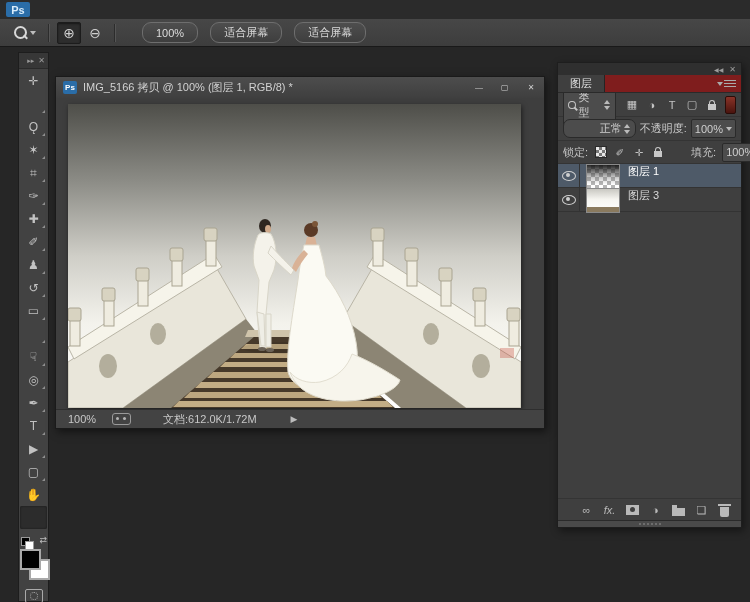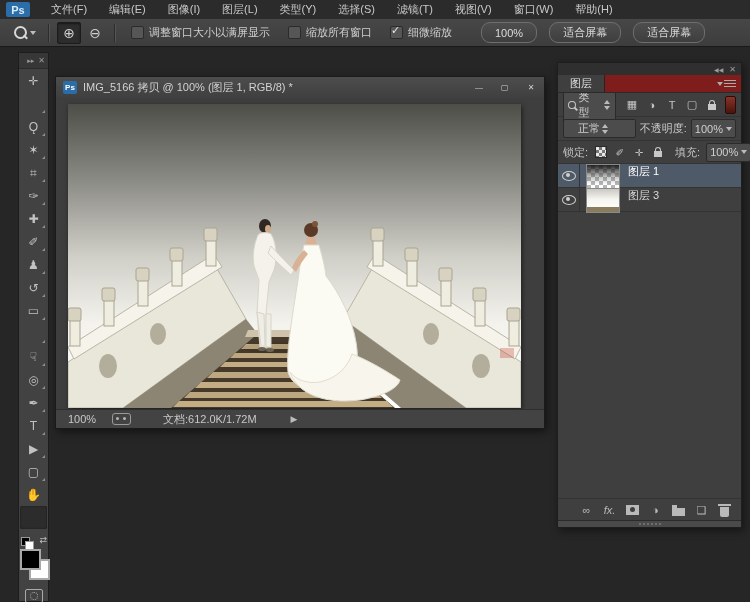--- a/index.html
+++ b/index.html
@@ -69,21 +69,21 @@
   .filter-row{height:23px;display:flex;align-items:center;padding:0 5px;border-bottom:1px solid #343434;gap:4px}
   .search-box{display:flex;align-items:center;background:#4c4c4c;border:1px solid #2a2a2a;border-radius:0;height:17px;padding:15px 4px;gap:3px}
   .search-ico{position:relative;width:6px;height:6px;border:1.5px solid #c5c5c5;border-radius:50%;display:inline-block}
   .search-ico::after{content:"";position:absolute;left:5px;top:6px;width:4px;height:1.5px;background:#c5c5c5;transform:rotate(45deg)}
   .updown{position:relative;width:7px;height:10px;margin-left:2px}
   .updown::before{content:"";position:absolute;left:0;top:0;border-left:3px solid transparent;border-right:3px solid transparent;border-bottom:4px solid #bbb}
   .updown::after{content:"";position:absolute;left:0;bottom:0;border-left:3px solid transparent;border-right:3px solid transparent;border-top:4px solid #bbb}
   .ficon{width:17px;height:17px;display:flex;align-items:center;justify-content:center;color:#c3c3c3;font-size:11px}
   .red-toggle{margin-left:auto;width:10px;height:16px;border-radius:2px;background:linear-gradient(#8a3328,#4a140e);border:1px solid #2a0c08}
   .blend-row{height:23px;display:flex;align-items:center;padding:0 5px;gap:4px;border-bottom:1px solid #343434}
-  .select{display:flex;align-items:center;justify-content:flex-start;background:#4c4c4c;border:1px solid #2a2a2a;border-radius:2px;height:17px;padding:0 14px}
+  .select{display:flex;align-items:center;justify-content:flex-end;background:#4c4c4c;border:1px solid #2a2a2a;border-radius:7px;height:17px;padding:0 4px}
   .blend-select{width:86px}
   .lbl{color:#c6c6c6;white-space:nowrap}
   .val-box{display:flex;align-items:center;background:#4c4c4c;border:1px solid #2a2a2a;border-radius:2px;height:17px;padding:0 3px;gap:3px}
   .dda{width:0;height:0;border-left:3px solid transparent;border-right:3px solid transparent;border-top:4px solid #bbb}
   .lock-row{height:22px;display:flex;align-items:center;padding:0 5px;gap:6px;border-bottom:1px solid #343434}
   .lrow-ico{width:14px;height:14px;display:flex;align-items:center;justify-content:center;color:#c3c3c3;font-size:10px}
   .lockicon{position:relative;width:8px;height:6px;background:#c8c8c8;display:inline-block;margin-top:4px}
   .lockicon::before{content:"";position:absolute;top:-4px;left:1px;width:4px;height:4px;border:1.5px solid #c8c8c8;border-bottom:none;border-radius:3px 3px 0 0}
   .checkericon{width:10px;height:10px;background-color:#e8e8e8;background-image:linear-gradient(45deg,#777 25%,transparent 25%,transparent 75%,#777 75%),linear-gradient(45deg,#777 25%,transparent 25%,transparent 75%,#777 75%);background-size:6px 6px;background-position:0 0,3px 3px;border:1px solid #2a2a2a}
   .layer-list{display:flex;flex-direction:column}
@@ -108,68 +108,38 @@
   .trashicon{position:relative;width:9px;height:10px;background:#b9b9b9;border-radius:0 0 2px 2px;margin-top:3px}
   .trashicon::before{content:"";position:absolute;top:-3px;left:-2px;width:13px;height:2px;background:#b9b9b9}
   .panel-resize{position:absolute;left:0;right:0;bottom:0;height:6px;background:#4a4a4a;border-top:1px solid #2a2a2a}
   .panel-resize::after{content:"";position:absolute;left:50%;top:2px;width:22px;height:2px;margin-left:-11px;background:repeating-linear-gradient(90deg,#6d6d6d 0 2px,transparent 2px 4px)}
 </style>
 </head>
 <body>
 
 <div id="menu-bar">
   <div class="ps-logo">Ps</div>
-  <div style="display:flex;height:100%">
-
-  <div class="menu-item">文件(F)</div>
-      <div class="menu-item">编辑(E)</div>
-      <div class="menu-item">图像(I)</div>
-      <div class="menu-item">图层(L)</div>
-      <div class="menu-item">类型(Y)</div>
-      <div class="menu-item">选择(S)</div>
-      <div class="menu-item">滤镜(T)</div>
-      <div class="menu-item">视图(V)</div>
-      <div class="menu-item">窗口(W)</div>
-      <div class="menu-item">帮助(H)</div>
-    </div>
 </div>
 
 <div id="options-bar">
   <div class="tool-preset">
     <span class="zoomglass-ico"></span>
     <span class="caret"></span>
   </div>
   <span class="vsep"></span>
   <div style="display:flex">
 
   <div class="zbtn selected">
         <span>⊕</span>
       </div>
       <div class="zbtn">
         <span>⊖</span>
       </div>
     </div>
   <span class="vsep"></span>
-  <div style="display:flex">
-
-      <label class="opt-check">
-        <span class="cb"></span>
-        <span>调整窗口大小以满屏显示</span>
-      </label>
-
-      <label class="opt-check">
-        <span class="cb"></span>
-        <span>缩放所有窗口</span>
-      </label>
-
-      <label class="opt-check checked">
-        <span class="cb"></span>
-        <span>细微缩放</span>
-      </label>
-    </div>
   <div style="display:flex;margin-left:14px">
 
   <button class="opt-btn">100%</button>
       <button class="opt-btn">适合屏幕</button>
       <button class="opt-btn">适合屏幕</button>
     </div>
 </div>
 
 <div id="toolbar-panel">
   <div class="tb-head">
@@ -411,21 +381,21 @@
         <span class="lrow-ico">
           <span>✐</span>
         </span>
         <span class="lrow-ico">
           <span>✛</span>
         </span>
         <span class="lrow-ico">
           <span class="lockicon"></span>
         </span>
       </div>
-    <span class="lbl" style="margin-left:4px">填充:</span>
+    <span class="lbl" style="margin-left:20px">填充:</span>
     <div class="val-box">
       <span>100%</span>
       <span class="dda"></span>
     </div>
   </div>
   <div class="layer-list">
 
       <div class="layer-row selected">
         <span class="eye-cell">
           <span class="eye"></span>

